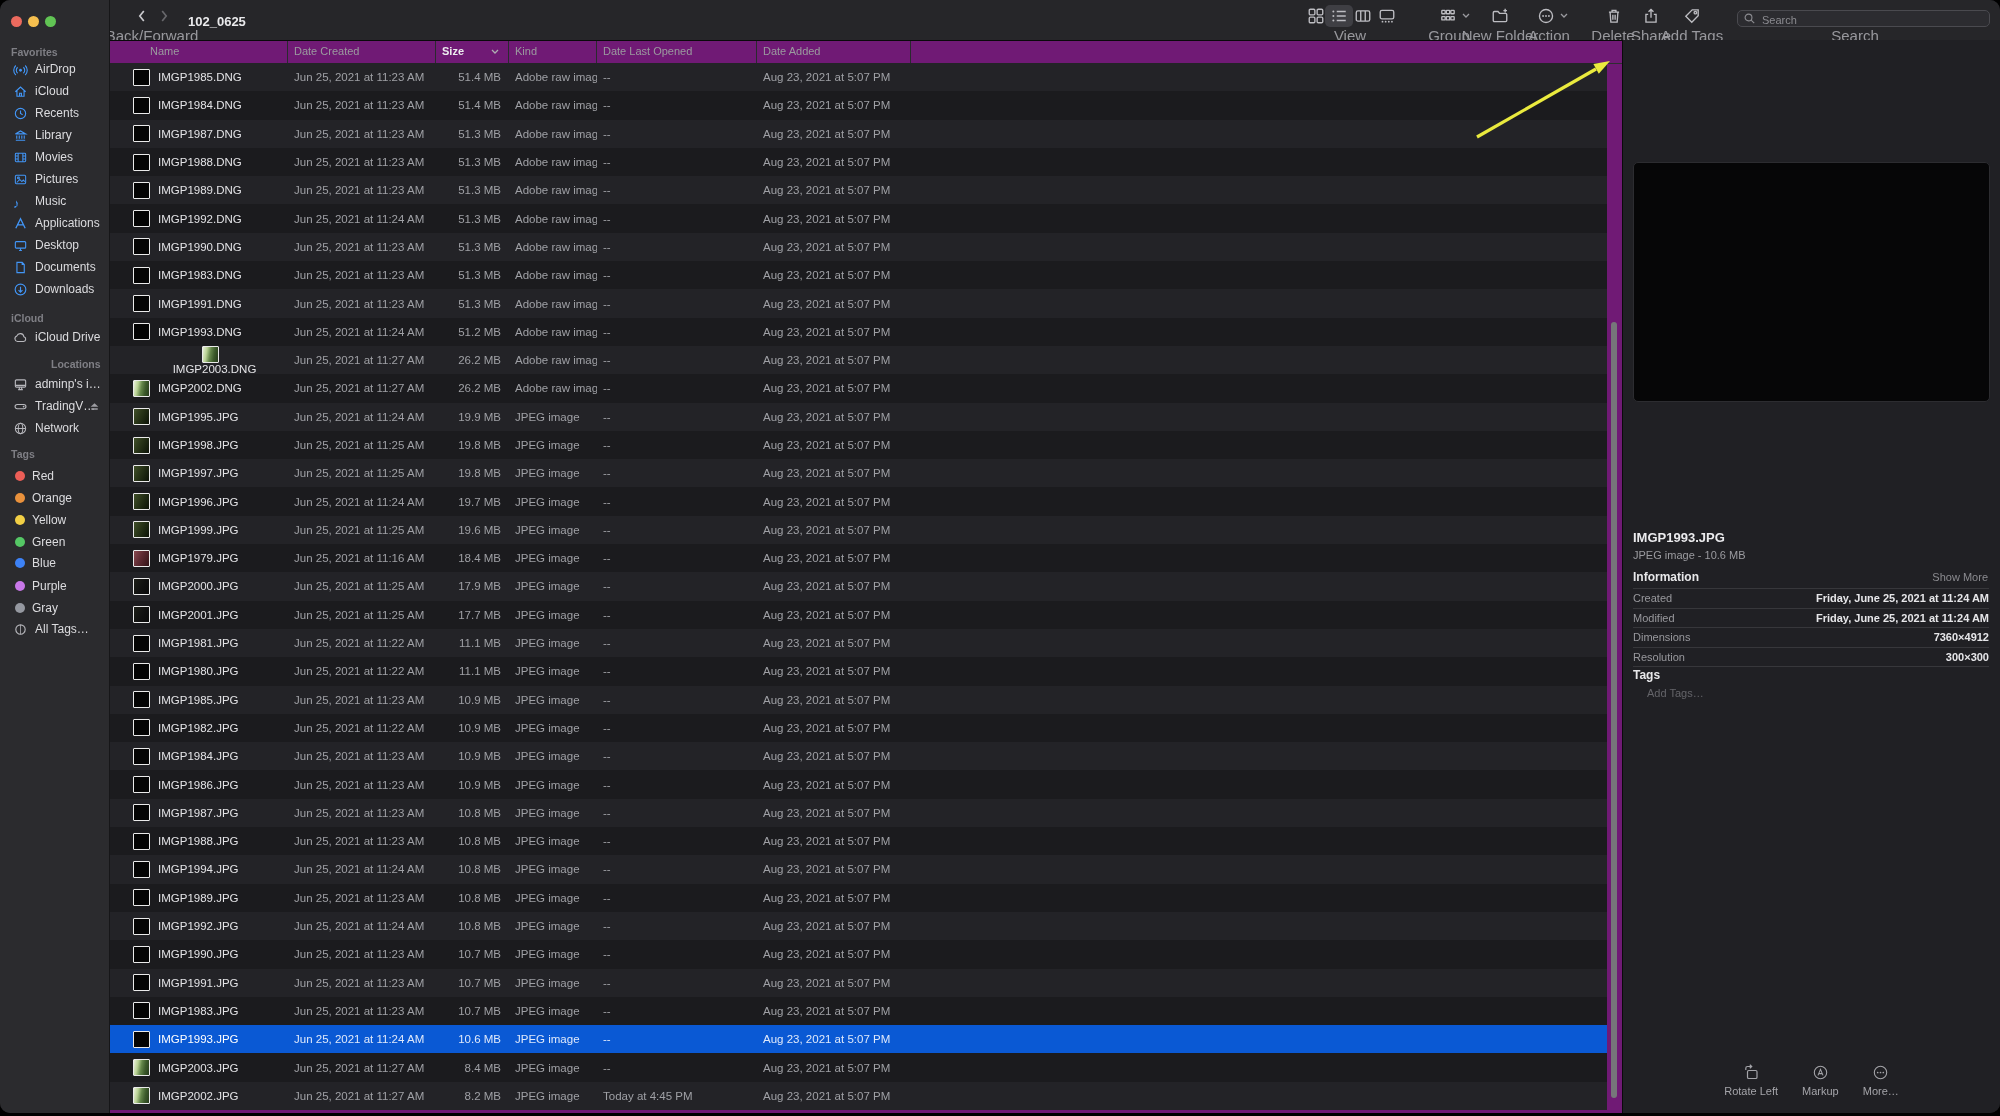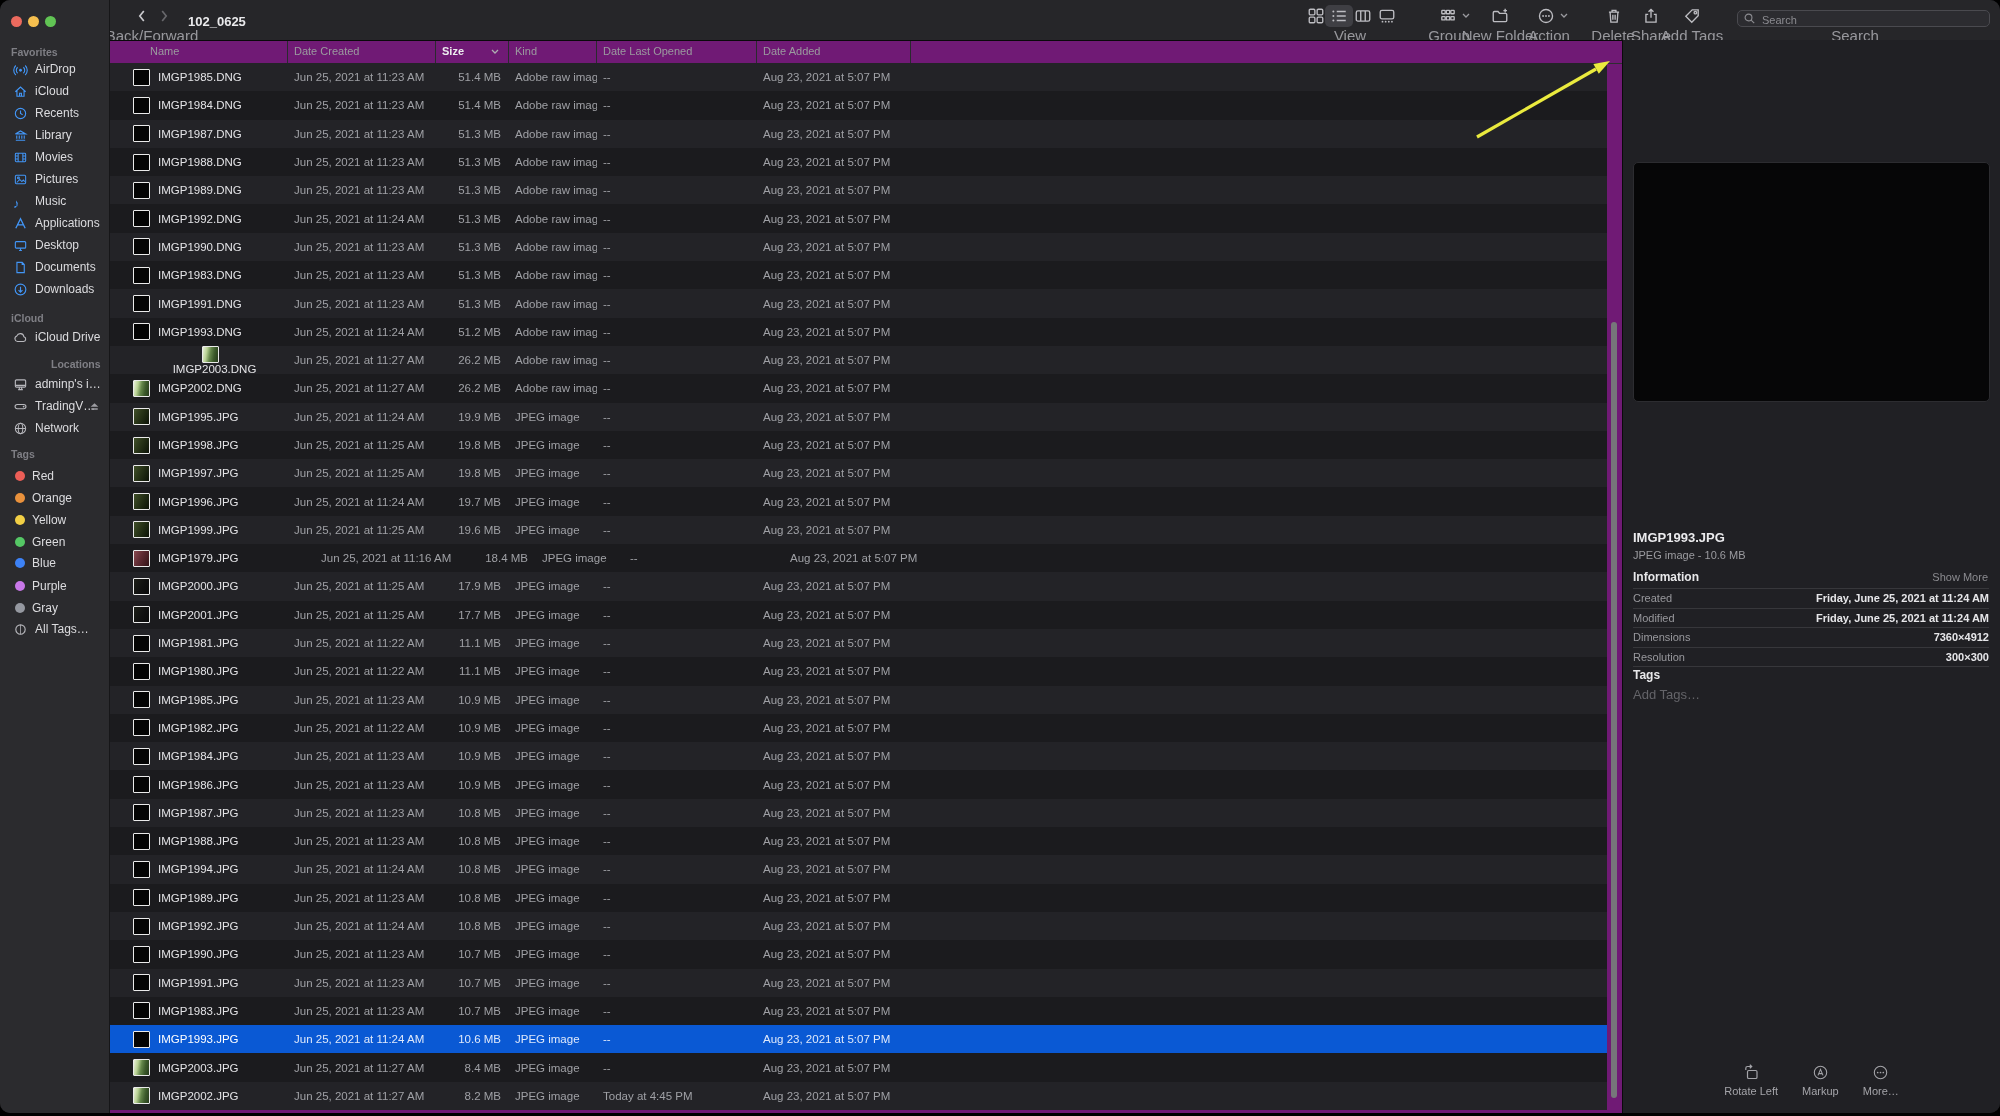--- a/index.html
+++ b/index.html
@@ -70,21 +70,21 @@
   .ptitle{position:absolute;left:10px;top:490px;font-size:13px;font-weight:bold;color:#ebebee;}
   .pmeta{position:absolute;left:10px;top:509px;font-size:11px;color:#9b9ba0;}
   .pinfo-h{position:absolute;left:10px;top:530px;font-size:12px;font-weight:bold;color:#e8e8ea;}
   .pshowmore{position:absolute;right:12px;top:531px;font-size:11px;color:#8b8b90;}
   .pfields{position:absolute;left:10px;top:548px;width:356px;}
   .pfrow{height:18.6px;display:flex;justify-content:space-between;align-items:center;border-top:1px solid #37373b;font-size:11px;}
   .pfrow:last-child{border-bottom:1px solid #37373b;}
   .pfrow .fl{color:#98989d;}
   .pfrow .fv{color:#e6e6e9;font-weight:bold;}
   .ptags-h{position:absolute;left:10px;top:628px;font-size:12px;font-weight:bold;color:#e8e8ea;}
-  .paddtags{position:absolute;left:10px;top:647px;font-size:13px;color:#646469;}
+  .paddtags{position:absolute;left:24px;top:647px;font-size:11px;color:#646469;}
   .pactions{position:absolute;left:0;bottom:16px;width:100%;display:flex;justify-content:center;gap:24px;}
   .pact{display:flex;flex-direction:column;align-items:center;gap:4px;color:#a4a4a9;}
   .pact .icn{width:17px;height:17px;}
   .pact .albl{font-size:11px;white-space:nowrap;}
 
   .icn svg{width:100%;height:100%;display:block;}
   .arrow-layer{position:absolute;left:0;top:0;width:2000px;height:1116px;pointer-events:none;z-index:40;}
 </style>
 </head>
 <body>
@@ -595,21 +595,21 @@
           <div class="cell sizec" style="width: 73px;">19.6 MB</div>
           <div class="cell" style="width: 88px;">JPEG image</div>
           <div class="cell" style="width: 160px;">--</div>
           <div class="cell" style="width: 154px;">Aug 23, 2021 at 5:07 PM</div>
         </div>
         <div class="row even">
           <div class="cell namec" style="width: 178px;">
             <span class="thumb t-maroon"></span>
             <span class="name">IMGP1979.JPG</span>
           </div>
-          <div class="cell" style="width: 148px; margin-left: 27px;">Jun 25, 2021 at 11:16 AM</div>
+          <div class="cell" style="width: 148px;">Jun 25, 2021 at 11:16 AM</div>
           <div class="cell sizec" style="width: 73px;">18.4 MB</div>
           <div class="cell" style="width: 88px;">JPEG image</div>
           <div class="cell" style="width: 160px;">--</div>
           <div class="cell" style="width: 154px;">Aug 23, 2021 at 5:07 PM</div>
         </div>
         <div class="row odd">
           <div class="cell namec" style="width: 178px;">
             <span class="thumb t-dark"></span>
             <span class="name">IMGP2000.JPG</span>
           </div>

